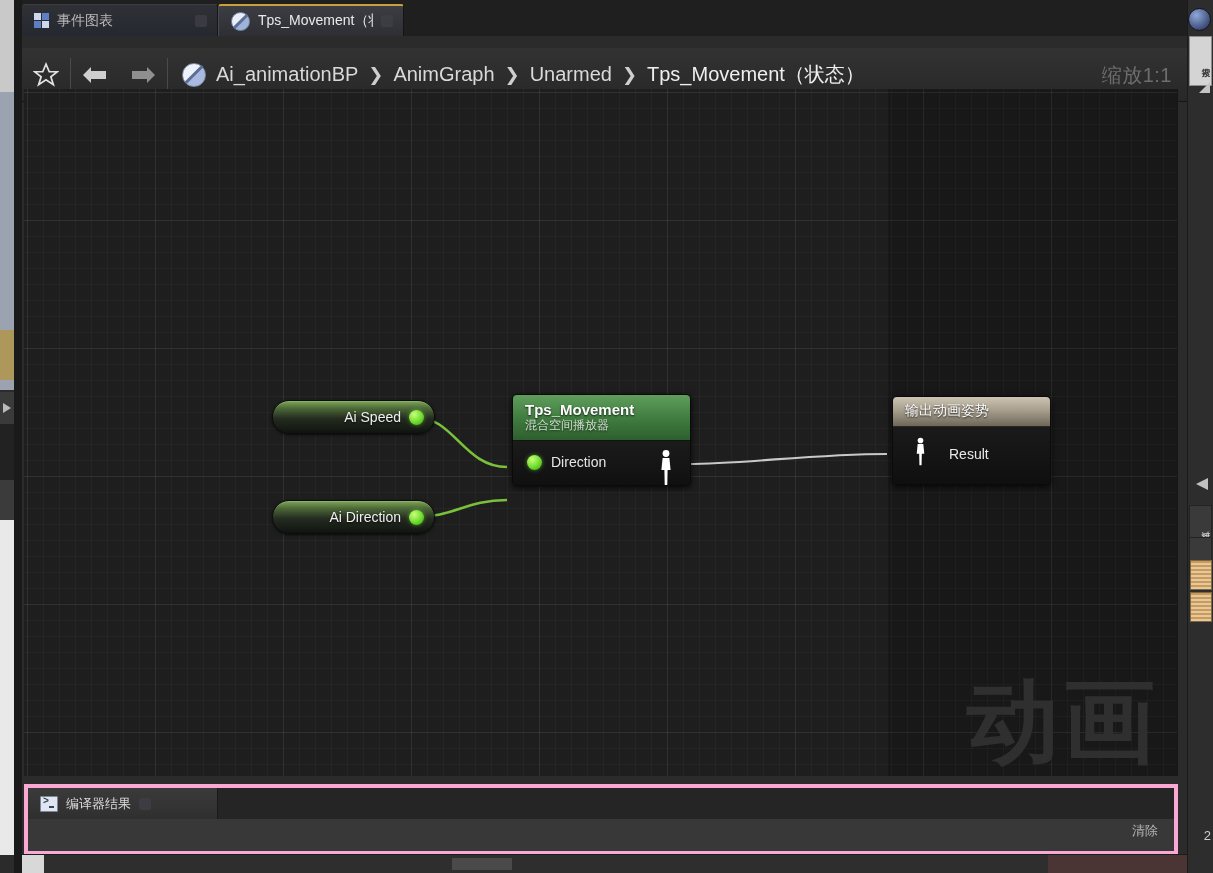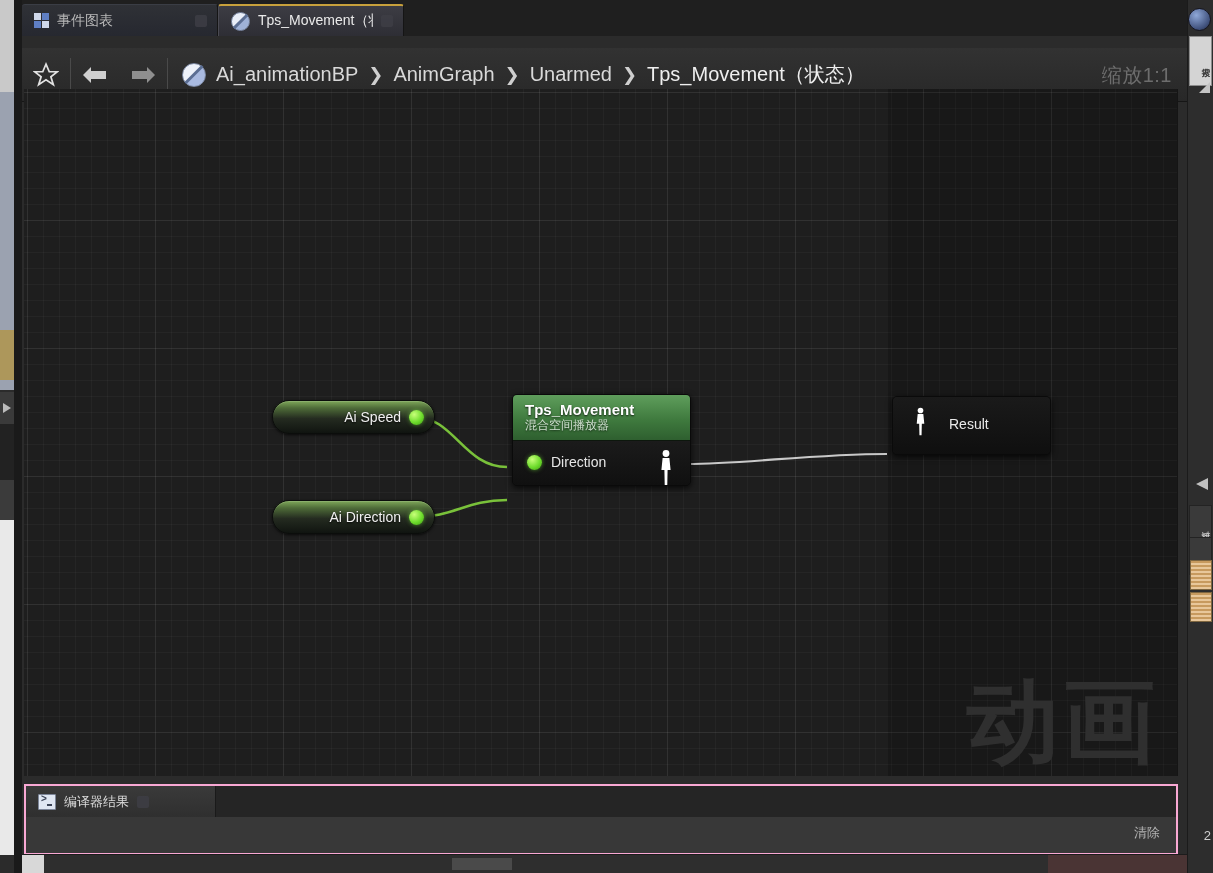--- a/index.html
+++ b/index.html
@@ -276,21 +276,21 @@
     background:linear-gradient(180deg,#1a1a1a,#0f0f0f);
     padding:10px 0 14px 0;
     display:flex; align-items:center; gap:21px; padding-left:20px;
     font-size:14px; color:#e9e9e9;
   }
 
   
   .bottom {
     position:absolute; left:2px; right:10px; top:784px; bottom:18px;
     background:#7dd3fc;
-    border:2px solid #f9a8d4;
+    border:4px solid #f9a8d4;
   }
   .bottom-tabstrip { position:absolute; left:0; top:0; right:0; height:31px; background:#252525; }
   .bottom-tab {
     position:absolute; left:0; top:0; height:31px; width:190px;
     display:flex; align-items:center; gap:8px; padding:0 10px 0 12px;
     background:linear-gradient(#3a3a3a,#2f2f2f);
     border-right:1px solid #1a1a1a;
     font-size:13px; color:#dcdcdc;
     box-sizing:border-box;
   }
@@ -423,20 +423,23 @@
           <span class="figure-icon">
             <svg width="16" height="38" viewBox="0 0 16 38">
               <circle cx="8" cy="4.5" r="3.4" fill="#ffffff"></circle>
               <path d="M4.6,9 L11.4,9 L12.6,21 L9.6,21 L9.3,36 L6.7,36 L6.4,21 L3.4,21 Z" fill="#ffffff"></path>
             </svg>
           </span>
         </div>
       </div>
 
       <div class="node-out" style="left:868px; top:307px;">
+        <div class="hdr">
+          <div class="title">输出动画姿势</div>
+        </div>
         <div class="body">
           <span>
             <svg width="15" height="30" viewBox="0 0 16 34">
               <circle cx="8" cy="4" r="3.2" fill="#ffffff"></circle>
               <path d="M4.8,8 L11.2,8 L12.3,19 L9.5,19 L9.2,32 L6.8,32 L6.5,19 L3.7,19 Z" fill="#ffffff"></path>
             </svg>
           </span>
           <span>Result</span>
         </div>
       </div>

